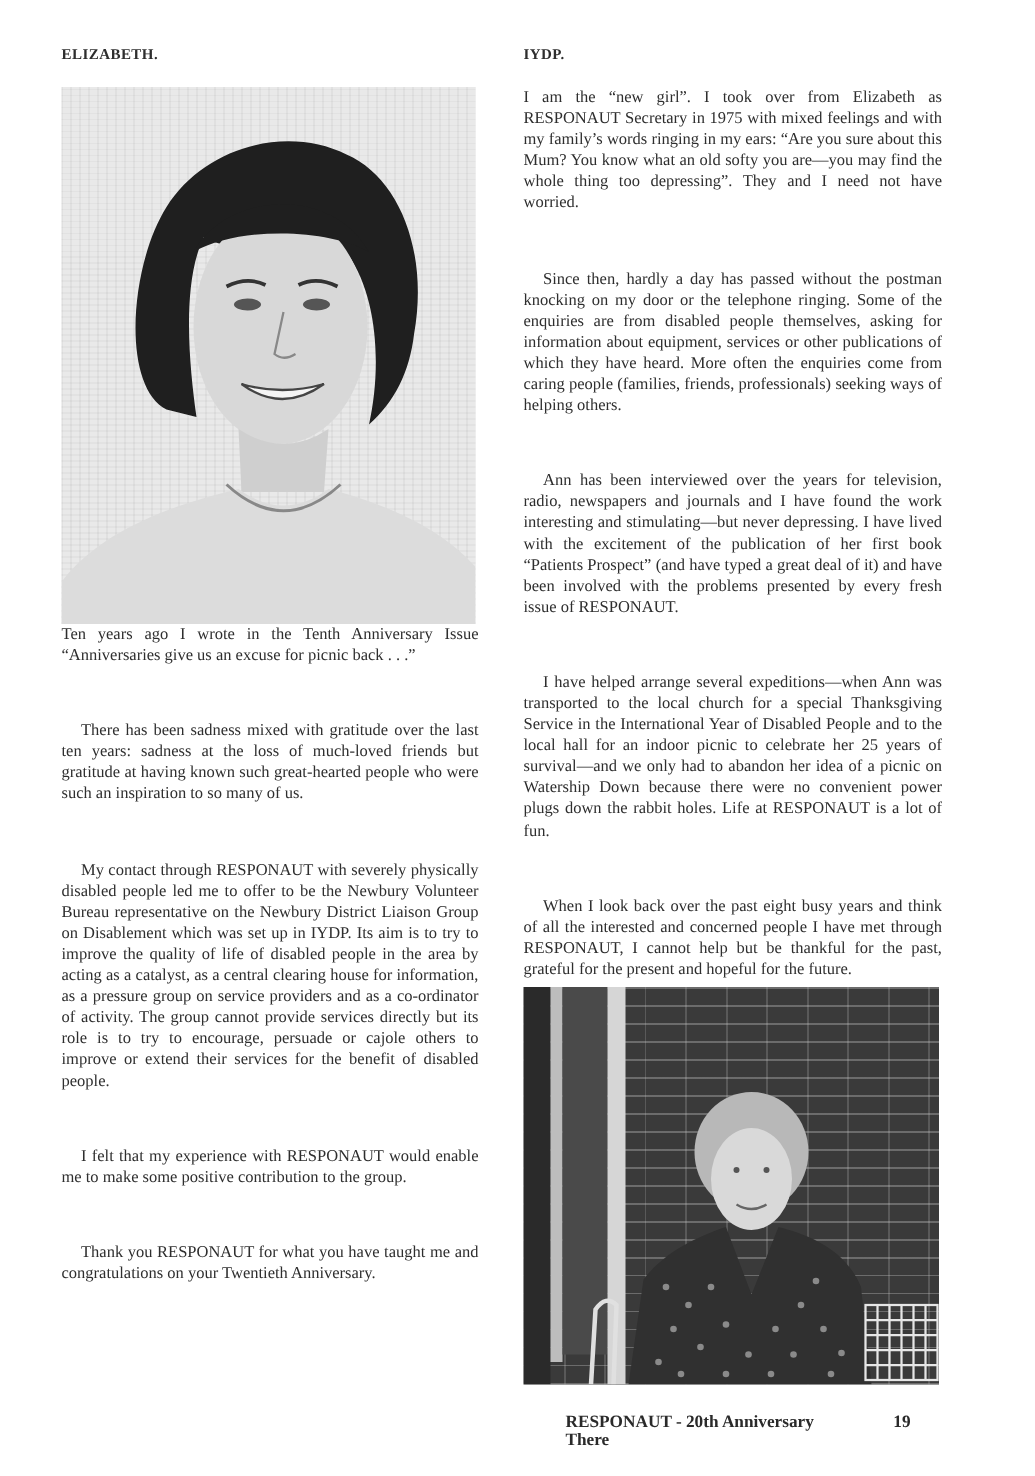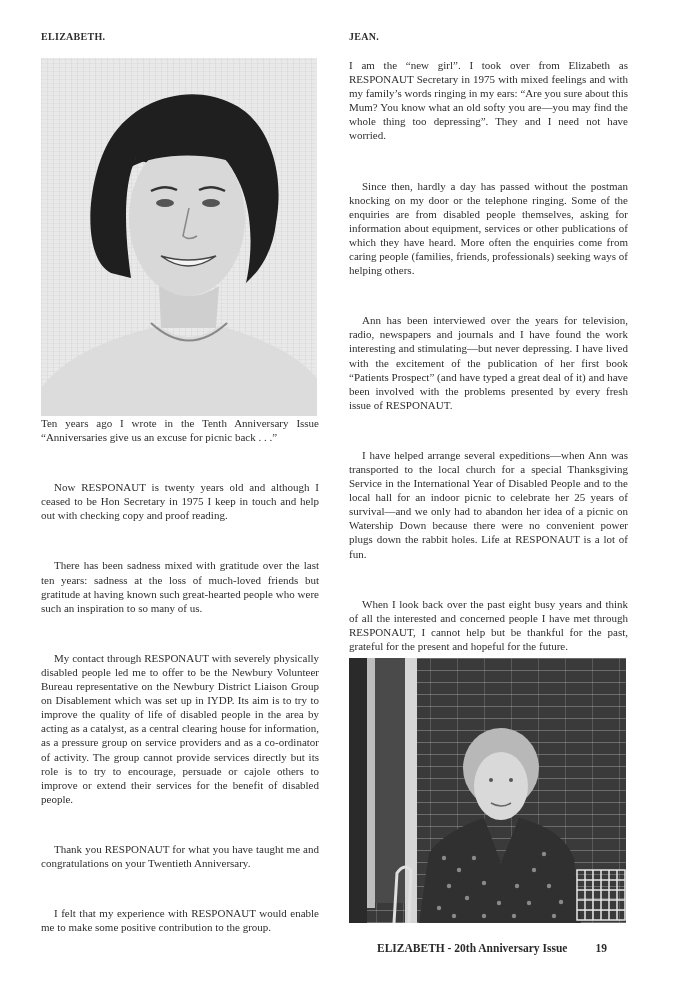--- a/index.html
+++ b/index.html
@@ -48,30 +48,29 @@
 
       <path d="M120 198 Q147 218 175 198 Q147 206 120 198 Z" fill="#f4f4f4" stroke="#444" stroke-width="1.5"></path>
 
       <path d="M118 228 L120 270 L175 270 L178 228 Q148 248 118 228 Z" fill="#cfcfcf"></path>
       <path d="M0 358 L0 330 C30 290 90 275 118 268 Q148 290 178 268 C205 275 250 290 276 320 L276 358 Z" fill="#dcdcdc"></path>
       <path d="M110 265 Q148 300 186 265" stroke="#888" stroke-width="2" fill="none"></path>
     </svg>
   </div>
   <div>
     <p class="para">Ten years ago I wrote in the Tenth Anniversary Issue “Anniversaries give us an excuse for picnic back . . .”</p>
-    <p class="para indent">Now RESPONAUT is twenty years old and although I ceased to be Hon Secretary in 1975 I keep in touch and help out with checking copy and proof reading.</p>
     <p class="para indent">There has been sadness mixed with gratitude over the last ten years: sadness at the loss of much-loved friends but gratitude at having known such great-hearted people who were such an inspiration to so many of us.</p>
     <p class="para indent">My contact through RESPONAUT with severely physically disabled people led me to offer to be the Newbury Volunteer Bureau representative on the Newbury District Liaison Group on Disablement which was set up in IYDP. Its aim is to try to improve the quality of life of disabled people in the area by acting as a catalyst, as a central clearing house for information, as a pressure group on service providers and as a co-ordinator of activity. The group cannot provide services directly but its role is to try to encourage, persuade or cajole others to improve or extend their services for the benefit of disabled people.</p>
+    <p class="para indent">I felt that my experience with RESPONAUT would enable me to make some positive contribu­tion to the group.</p>
     <p class="para indent">Thank you RESPONAUT for what you have taught me and congratulations on your Twentieth Anniversary.</p>
-    <p class="para indent">I felt that my experience with RESPONAUT would enable me to make some positive contribu­tion to the group.</p>
   </div>
 </div>
 
 <div class="col col-right">
-  <h2 class="heading">JEAN.</h2>
+  <h2 class="heading">IYDP.</h2>
   <div style="height:14px"></div>
   <div>
     <p class="para">I am the “new girl”. I took over from Elizabeth as RESPONAUT Secretary in 1975 with mixed feelings and with my family’s words ringing in my ears: “Are you sure about this Mum? You know what an old softy you are—you may find the whole thing too depressing”. They and I need not have worried.</p>
     <p class="para indent">Since then, hardly a day has passed without the postman knocking on my door or the telephone ringing. Some of the enquiries are from disabled people themselves, asking for information about equipment, services or other publications of which they have heard. More often the enquiries come from caring people (families, friends, profes­sionals) seeking ways of helping others.</p>
     <p class="para indent">Ann has been interviewed over the years for television, radio, newspapers and journals and I have found the work interesting and stimulating—but never depressing. I have lived with the excite­ment of the publication of her first book “Patients Prospect” (and have typed a great deal of it) and have been involved with the problems presented by every fresh issue of RESPONAUT.</p>
     <p class="para indent">I have helped arrange several expeditions—when Ann was transported to the local church for a special Thanksgiving Service in the International Year of Disabled People and to the local hall for an indoor picnic to celebrate her 25 years of survival—and we only had to abandon her idea of a picnic on Watership Down because there were no convenient power plugs down the rabbit holes. Life at RESPONAUT is a lot of fun.</p>
     <p class="para indent">When I look back over the past eight busy years and think of all the interested and concerned people I have met through RESPONAUT, I cannot help but be thankful for the past, grateful for the present and hopeful for the future.</p>
   </div>
   <div class="photo photo-jean" role="img" aria-label="Photograph of Jean, a woman with curly light hair in a polka-dot dress, seated in front of a brick wall">
     <svg width="277" height="265" viewBox="0 0 277 265">
@@ -121,15 +120,15 @@
         <line x1="228" y1="222" x2="276" y2="222"></line>
           <line x1="228" y1="232" x2="276" y2="232"></line>
         <line x1="228" y1="242" x2="276" y2="242"></line>
           <line x1="228" y1="252" x2="276" y2="252"></line>
       </g>
     </svg>
   </div>
 </div>
 
 <div class="footer">
-  <span>ELIZABETH - 20th Anniversary Issue</span>
+  <span>RESPONAUT - 20th Anniversary There</span>
   <span class="pgnum">19</span>
 </div>
 
 </body></html>

